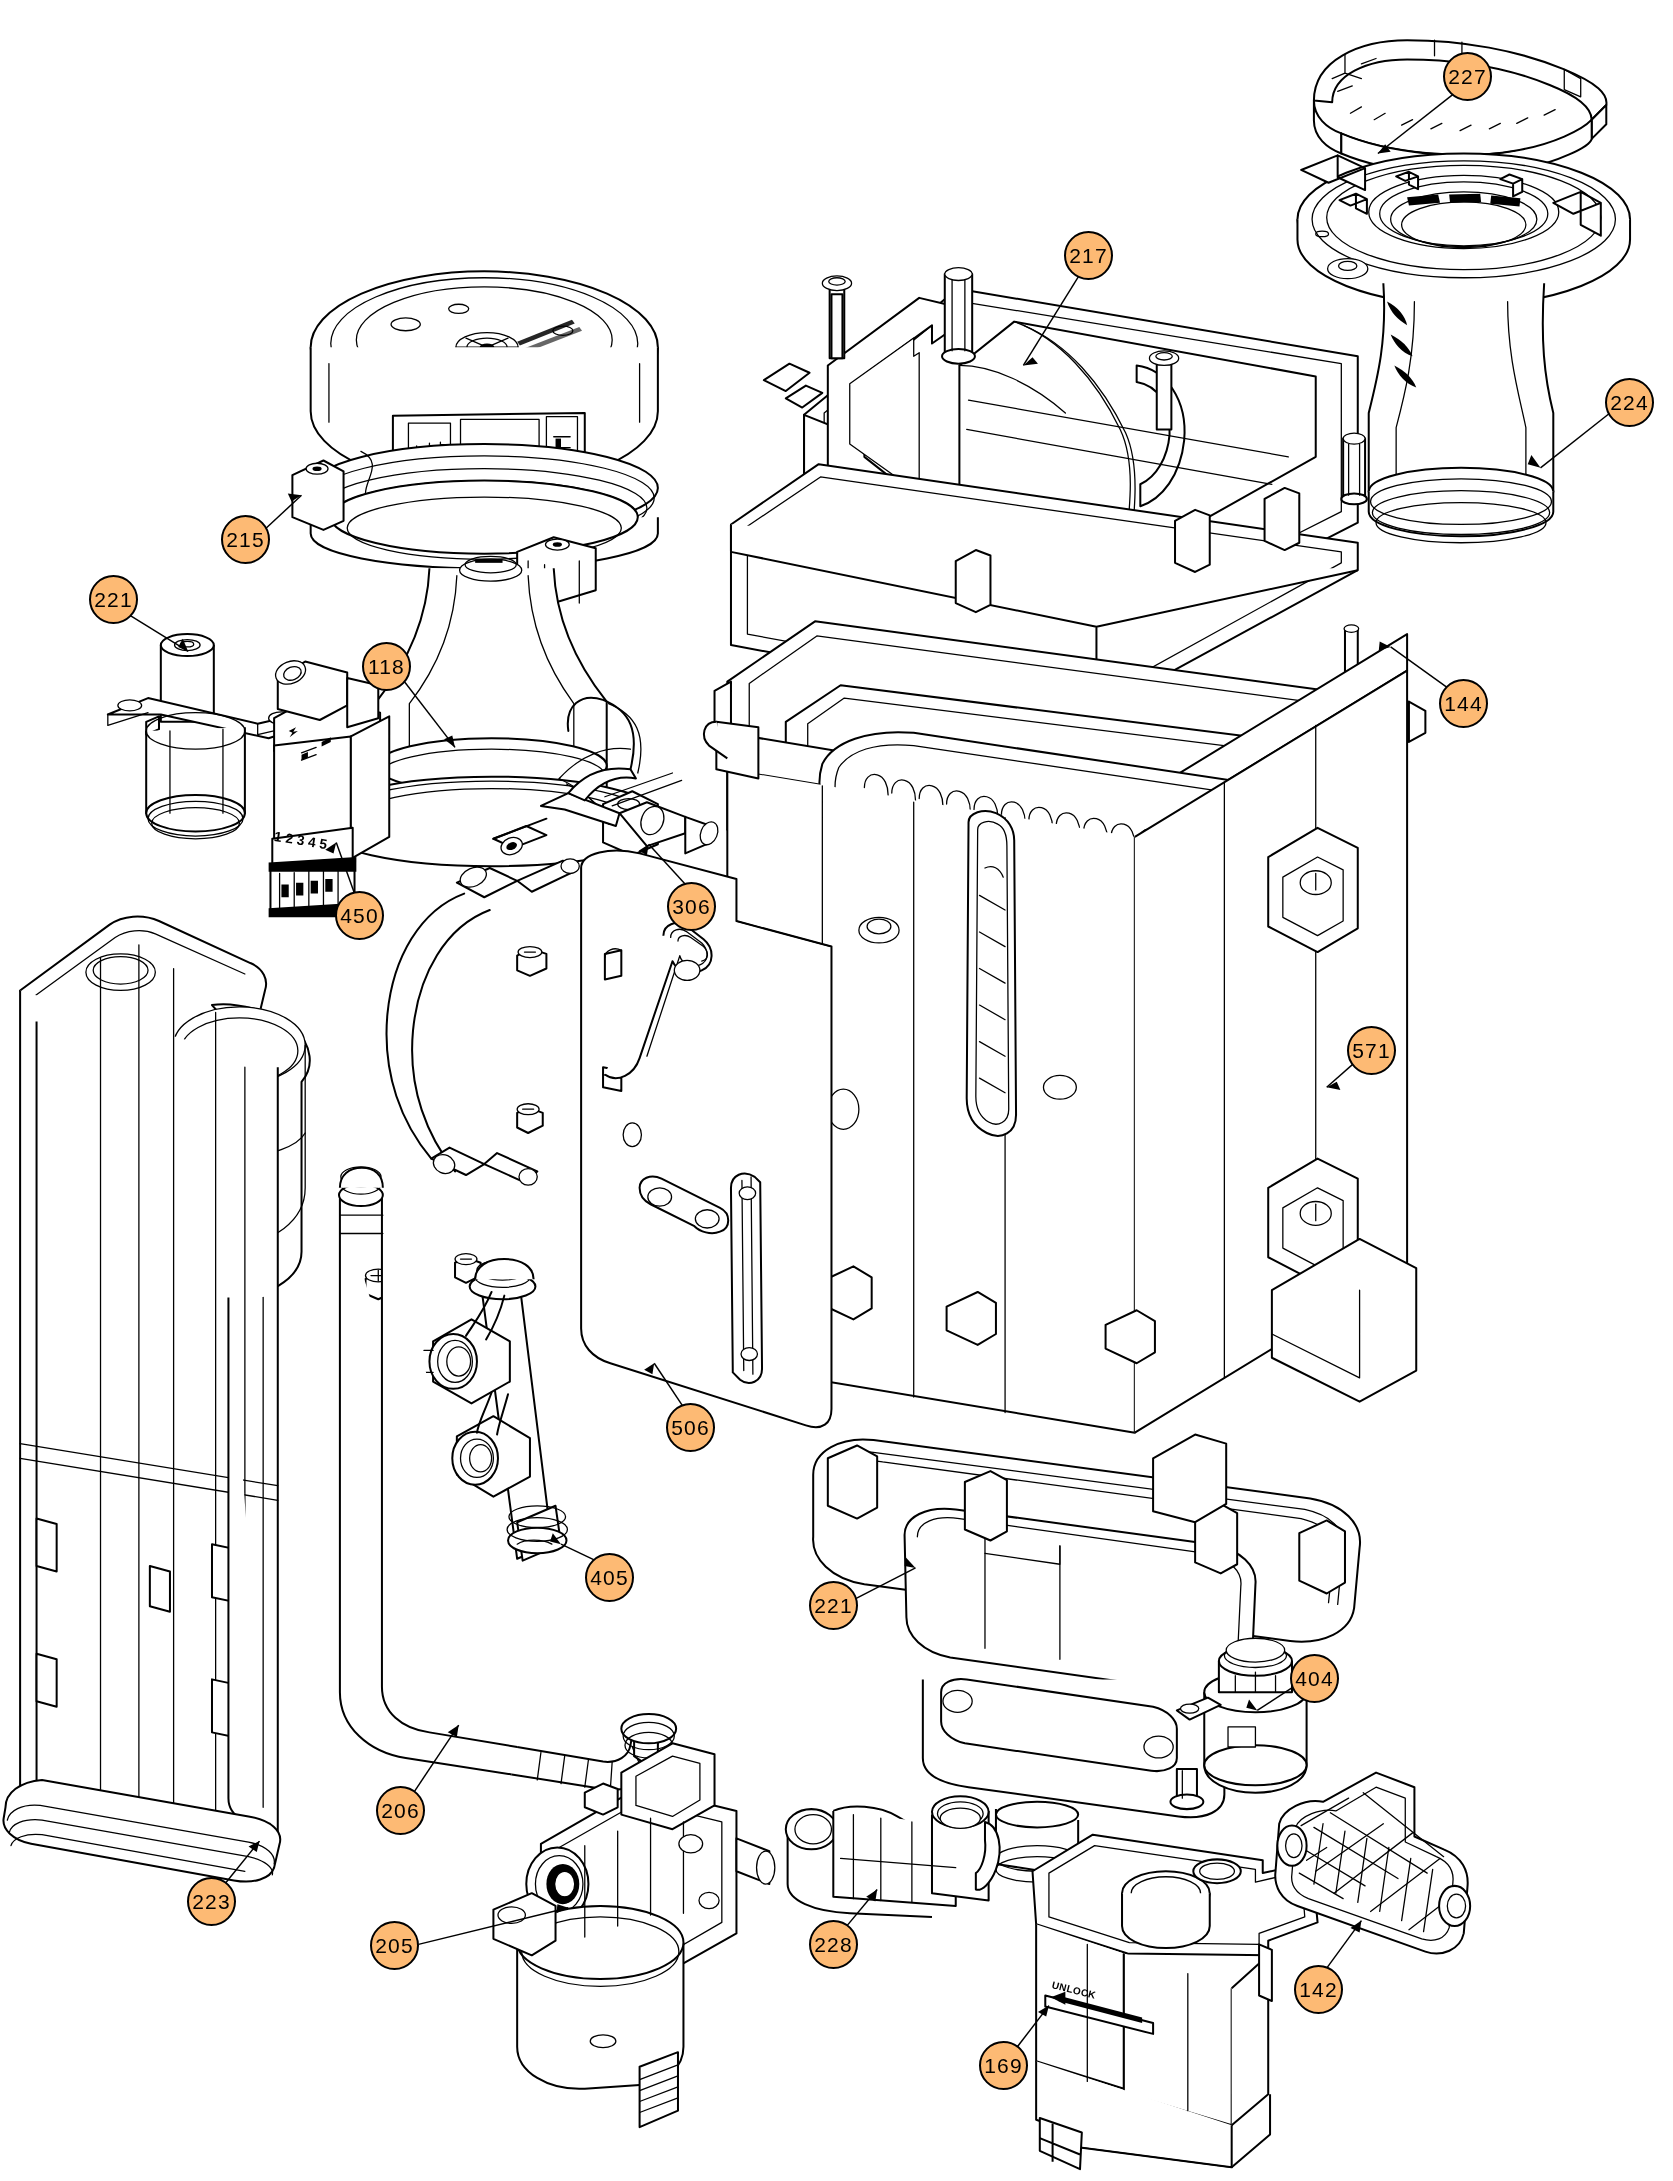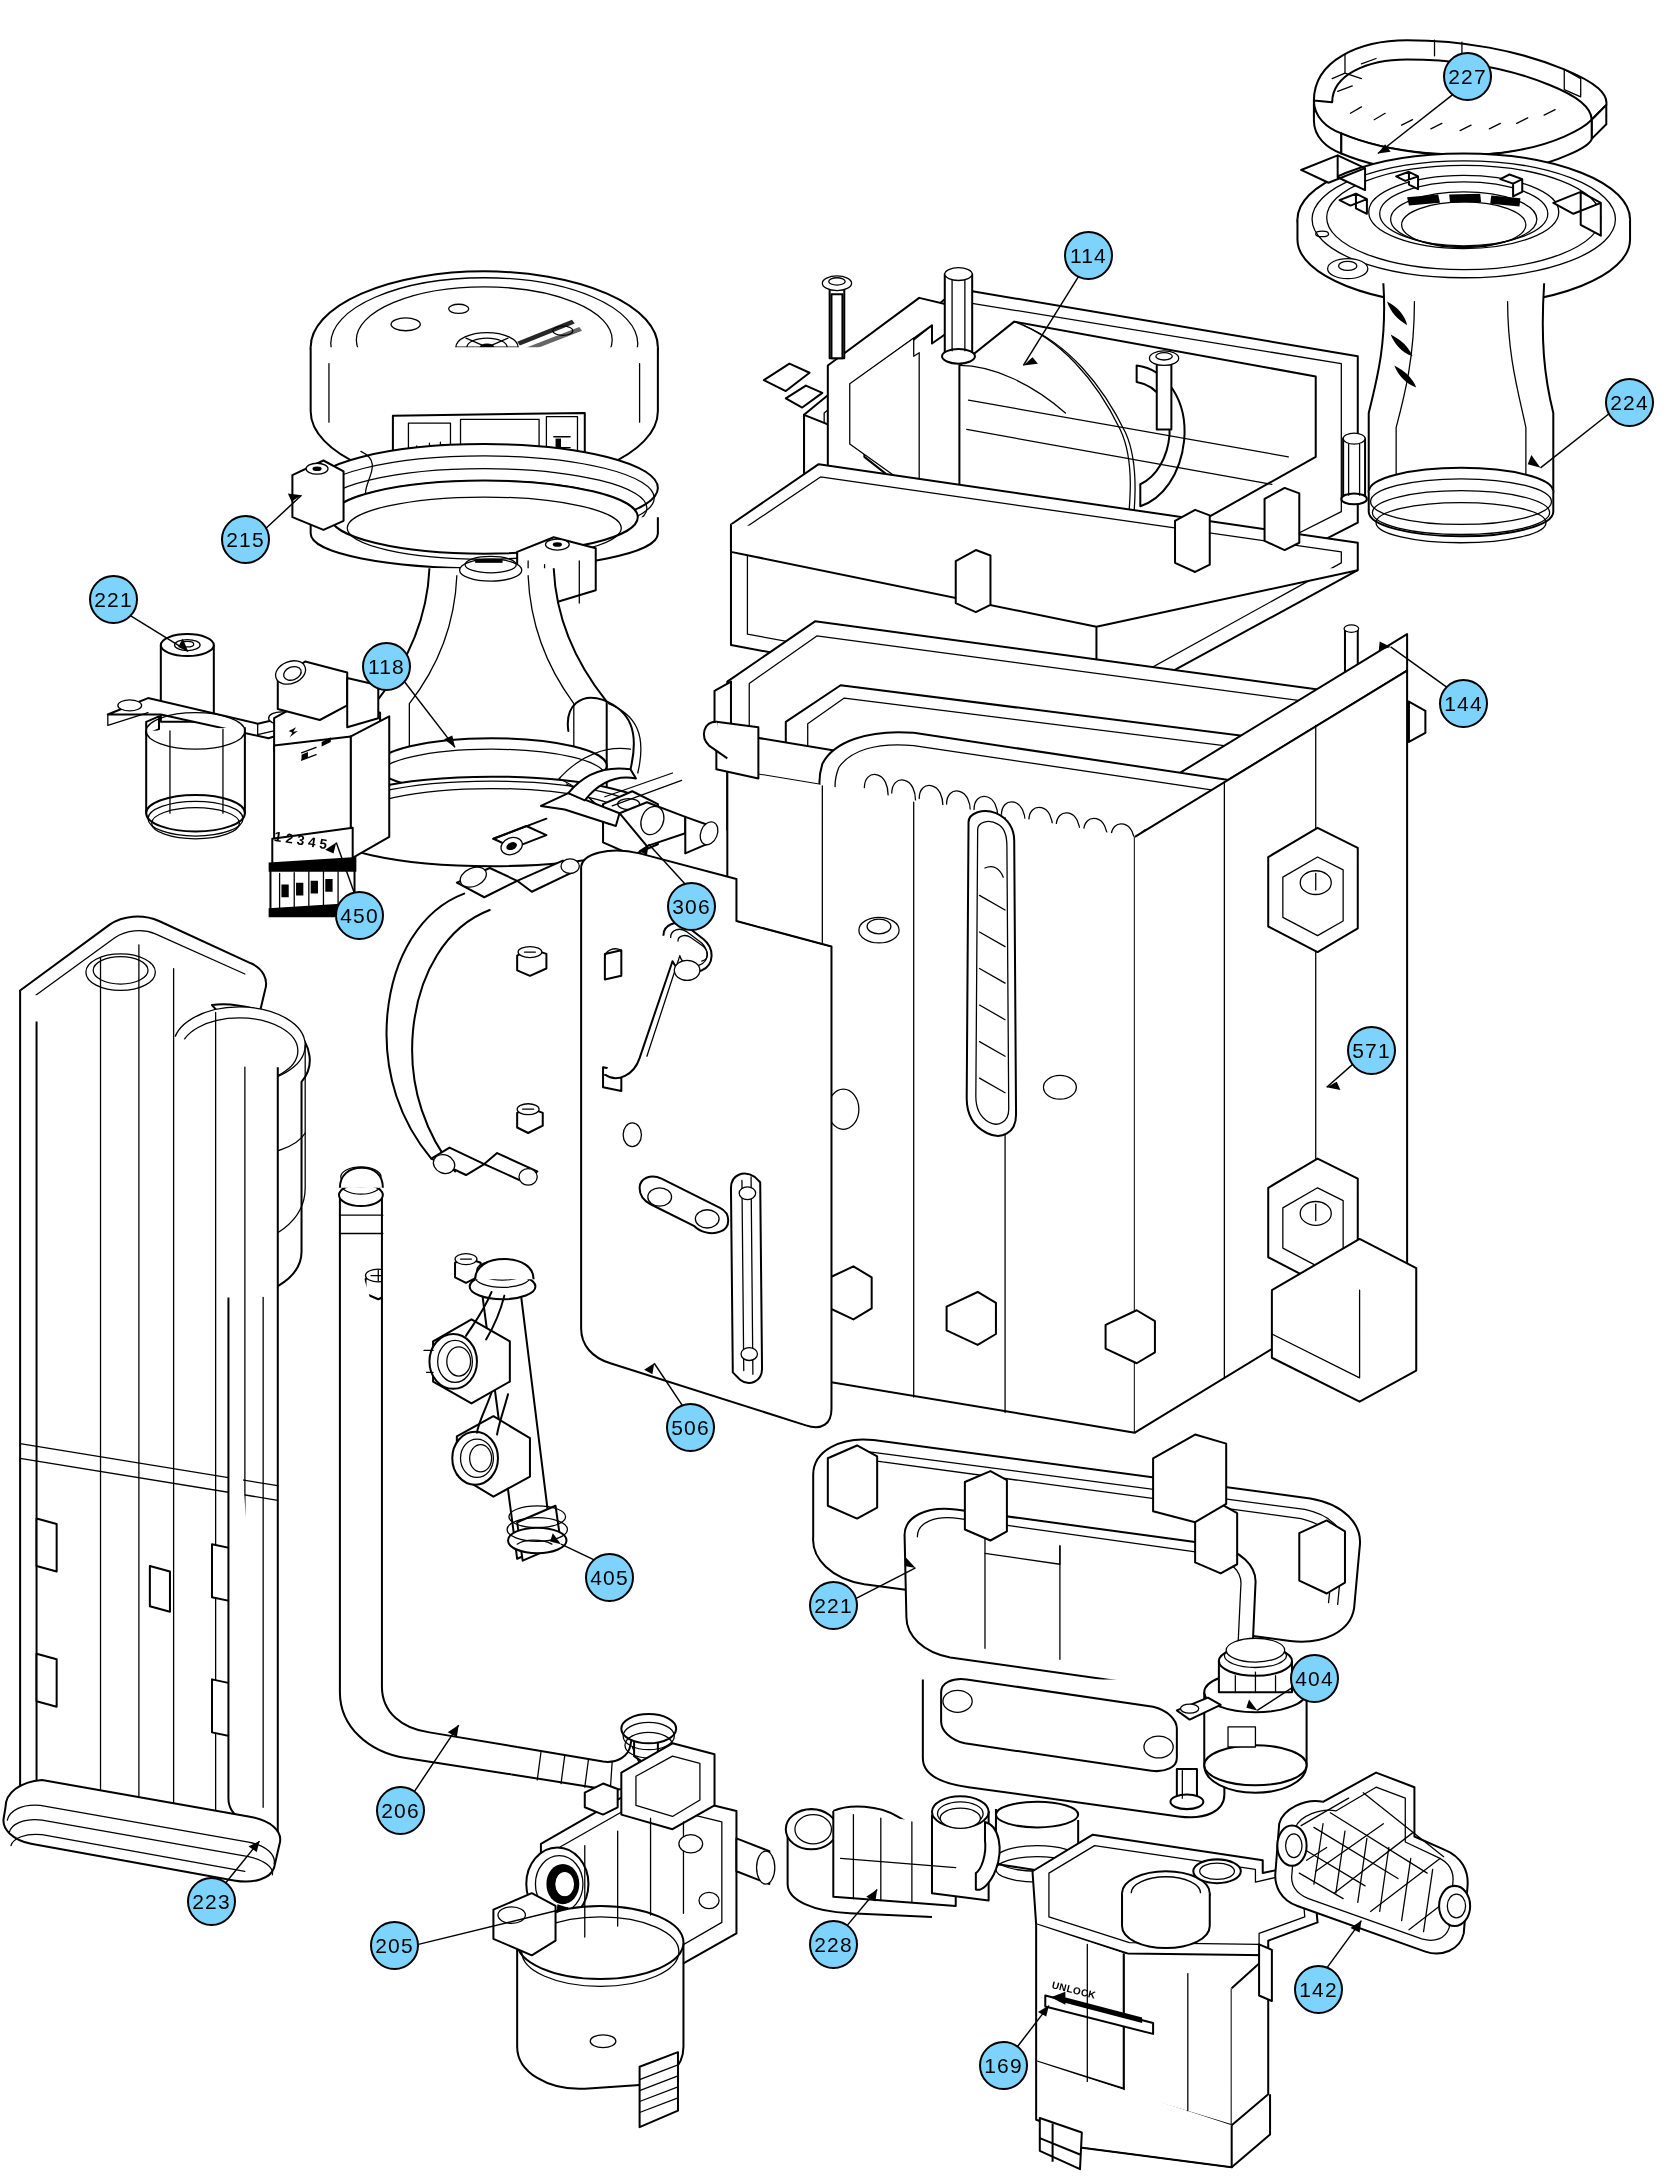--- a/index.html
+++ b/index.html
@@ -12,21 +12,21 @@
     overflow:hidden;
   }
   #artwork{position:absolute;left:0;top:0;width:1673px;height:2181px;}
   .callout{position:absolute;width:0;height:0;}
   .callout .bub{
     position:absolute;
     width:49px;height:49px;
     margin-left:-25px;margin-top:-25px;
     border:2px solid #000;
     border-radius:50%;
-    background:#7dd3fc;
+    background:#fdba74;
     display:flex;align-items:center;justify-content:center;
     font-family:"Liberation Sans",sans-serif;
     font-size:21px;
     letter-spacing:1.1px;
     color:#000;
     box-sizing:border-box;
     z-index:30;
   }
   .unlock-lbl{
     position:absolute;
@@ -804,21 +804,21 @@
       <path class="fk" d="M1490,2102 l-2,13 l-10,-5 Z"></path>
       <path class="fk" d="M1148,2195 l-3,12 l-9,-5 Z"></path>
       <path class="fk" d="M622,2088 l-12,-4 l-1,10 Z"></path>
     </g>
   </svg>
 
   <div class="callout" style="left:1468px;top:77px">
     <div class="bub">227</div>
   </div>
   <div class="callout" style="left:1089px;top:256px">
-    <div class="bub">114</div>
+    <div class="bub">217</div>
   </div>
   <div class="callout" style="left:1630px;top:403px">
     <div class="bub">224</div>
   </div>
   <div class="callout" style="left:246px;top:540px">
     <div class="bub">215</div>
   </div>
   <div class="callout" style="left:1464px;top:704px">
     <div class="bub">144</div>
   </div>

